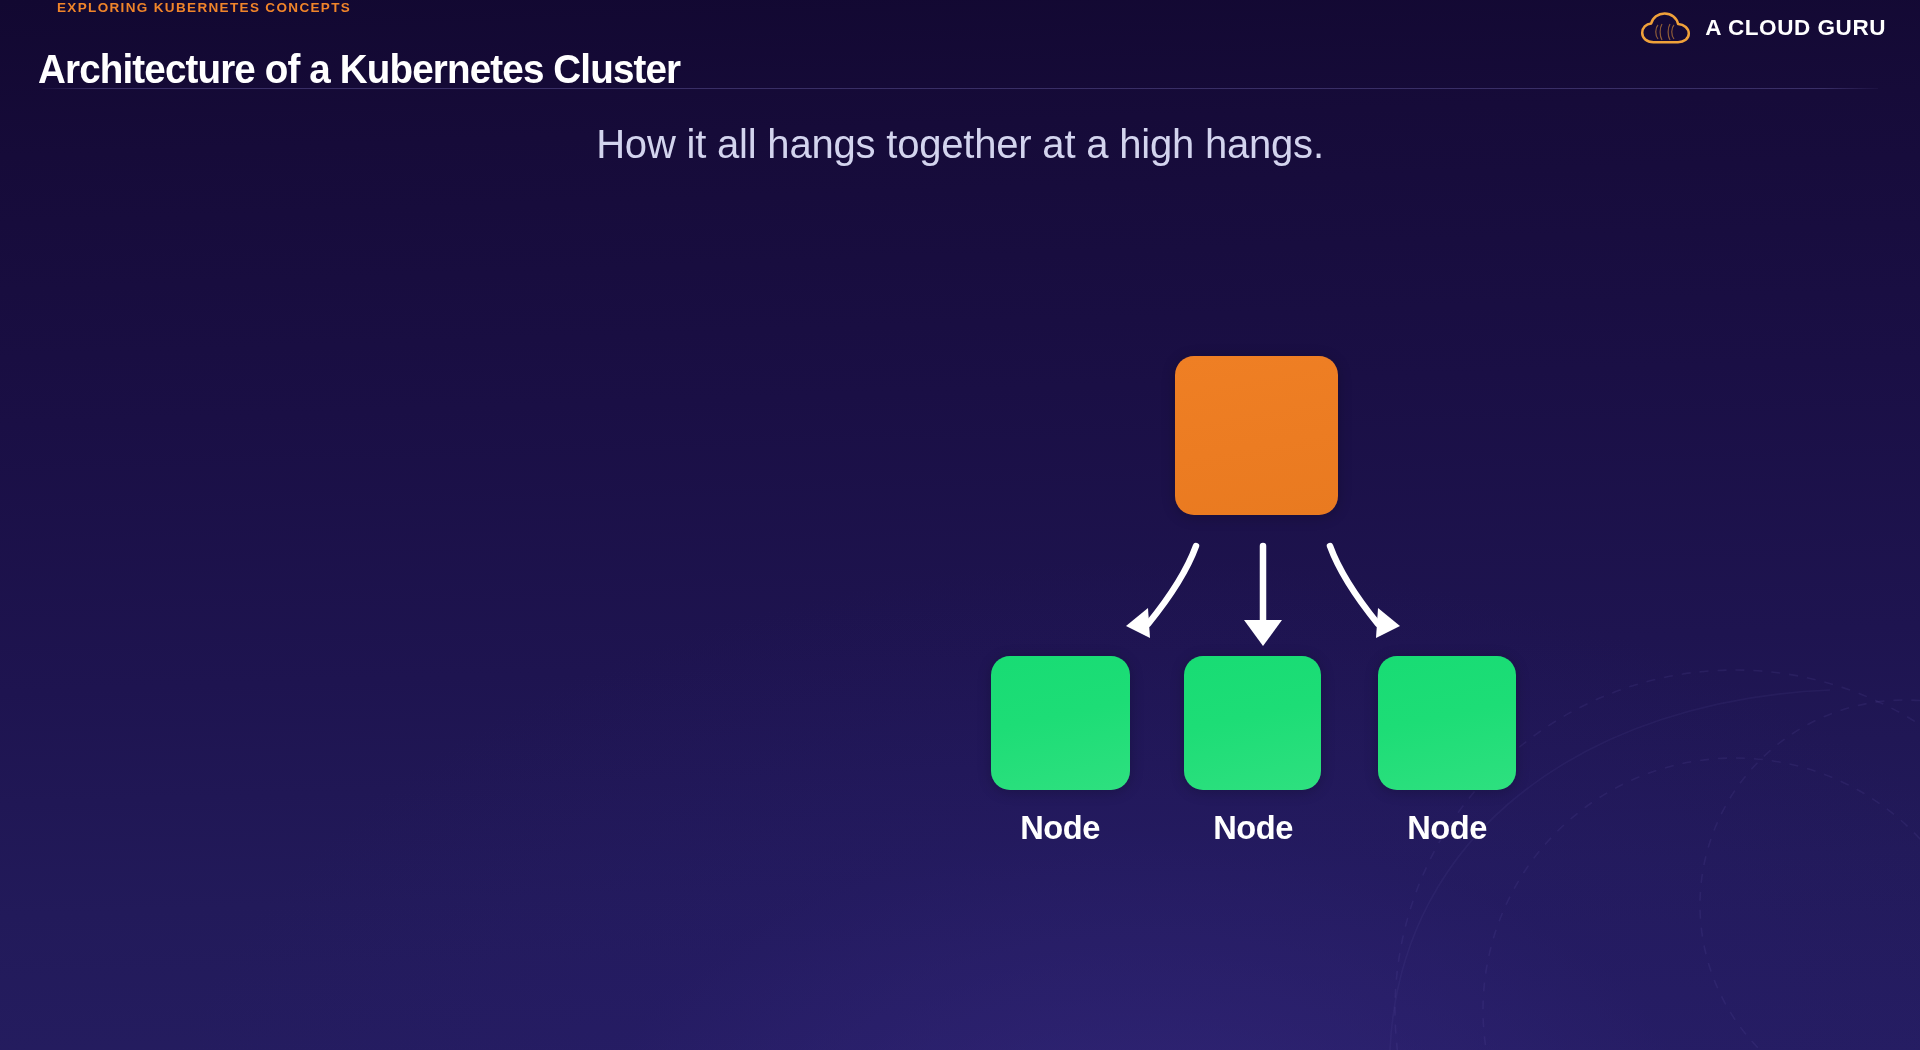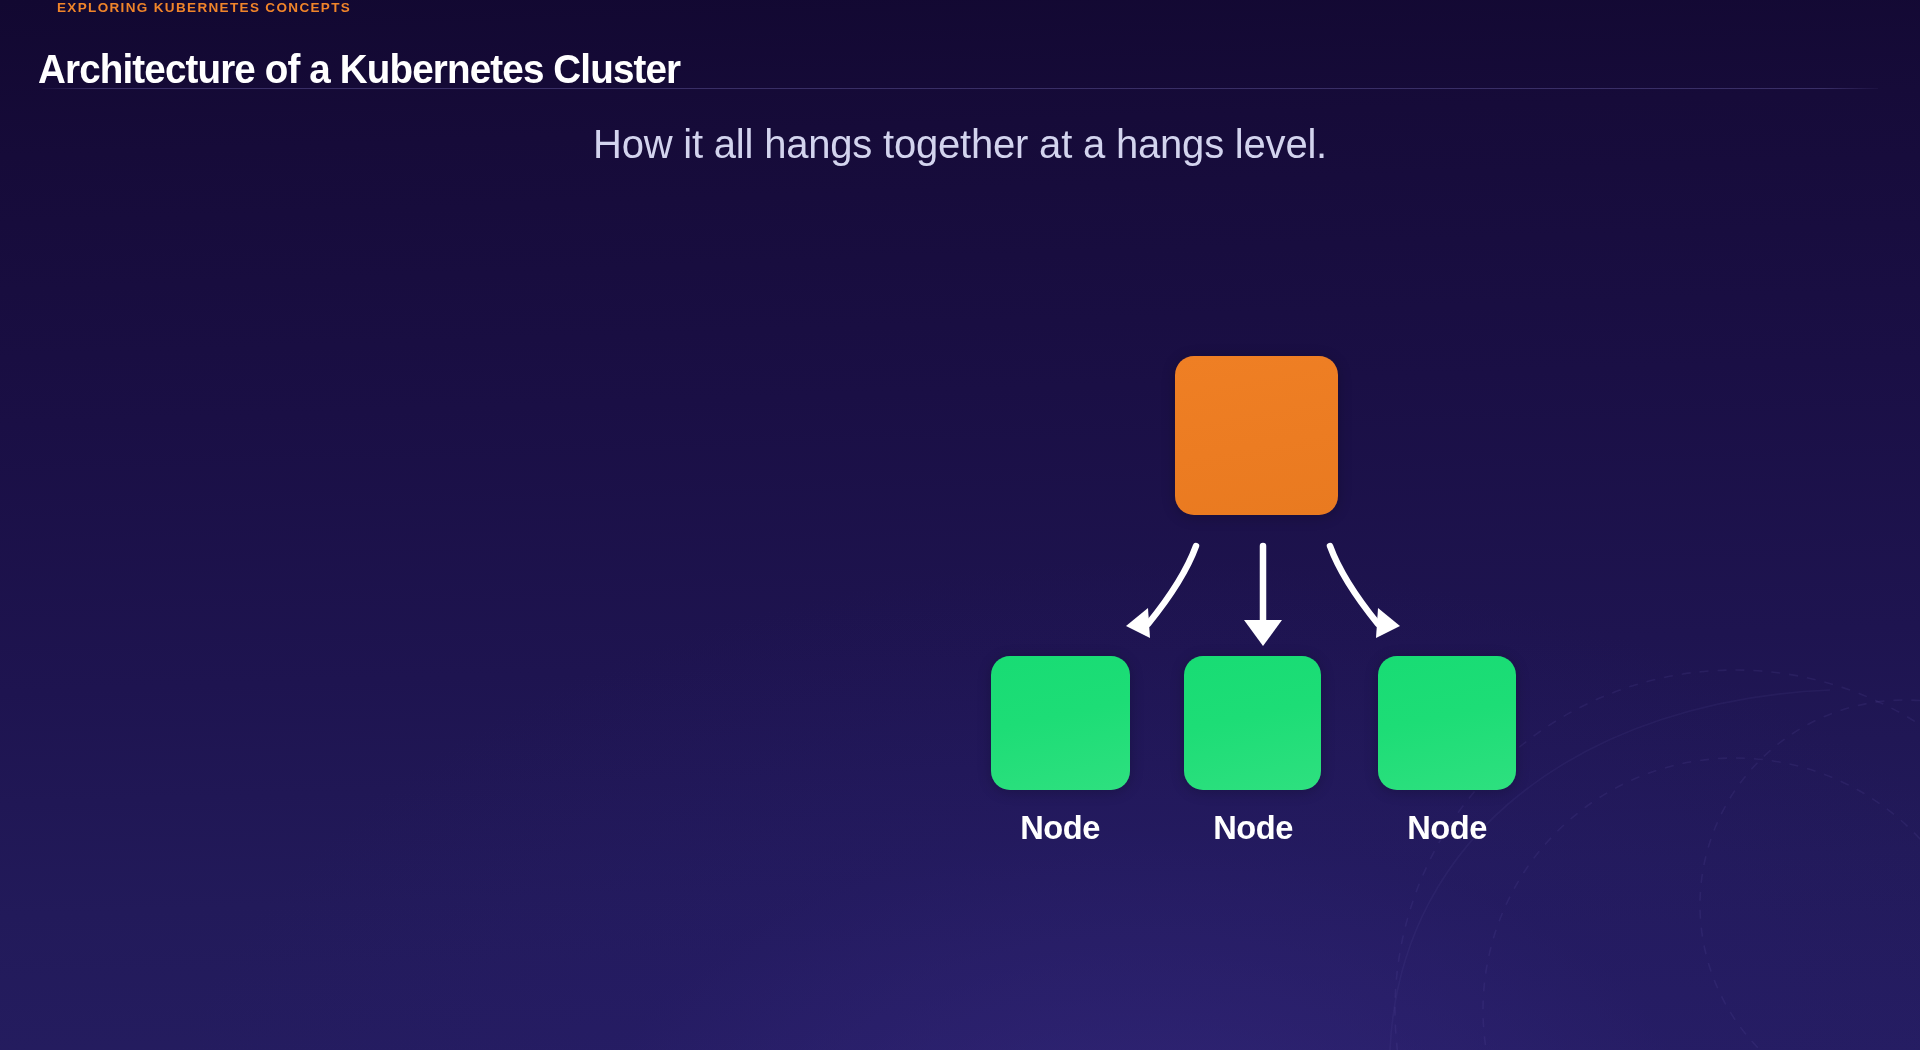--- a/index.html
+++ b/index.html
@@ -187,23 +187,39 @@
     <g fill="none" stroke="#6a5fb0" stroke-opacity="0.10" stroke-width="1.6">
       <path d="M1390 1050 C1400 830, 1590 700, 1830 690"></path>
     </g>
   </svg>
 
   <div id="header">
     <div id="eyebrow">EXPLORING KUBERNETES CONCEPTS</div>
     <h1 id="page-title">Architecture of a Kubernetes Cluster</h1>
     <div id="header-rule"></div>
 
+    <div id="brand">
+      <span>
+        <svg id="brand-cloud-icon" viewBox="0 0 52 34" aria-hidden="true">
+          <path d="M13.4 31.2 C6.6 31.2 2.2 27.0 2.2 21.8 C2.2 16.9 6.0 12.9 11.2 12.5
+                   C12.6 6.6 18.1 2.4 24.6 2.4 C31.3 2.4 36.9 6.9 38.1 13.0
+                   C44.2 13.3 48.8 17.6 48.8 22.6 C48.8 27.7 44.2 31.2 38.0 31.2 Z" fill="none" stroke="#f0a13a" stroke-width="2.5" stroke-linejoin="round"></path>
+          <g stroke="#f0a13a" stroke-opacity="0.55" stroke-width="1.2" fill="none">
+            <path d="M18 14 C15 17, 15 24, 18 28"></path>
+            <path d="M22 13 C19.5 17, 19.5 25, 22 29"></path>
+            <path d="M30 13 C27.5 17, 27.5 25, 30 29"></path>
+            <path d="M34 14 C31 17, 31 24, 34 28"></path>
+          </g>
+        </svg>
+      </span>
+      <span id="brand-text">A CLOUD GURU</span>
+    </div>
   </div>
 
-  <div id="subtitle">How it all hangs together at a hangs level.</div>
+  <div id="subtitle">How it all hangs together at a high hangs.</div>
 
   <div id="diagram">
 
     <div id="control-plane-box"></div>
 
     <svg class="arrow-svg" id="arrow-0" width="340" height="150" viewBox="0 0 340 150" aria-hidden="true">
       <path d="M106 16 C98 38, 84 62, 58 94" fill="none" stroke="#ffffff" stroke-width="6.5" stroke-linecap="round"></path>
       <path d="M60 108 L36 96 L58 78 Z" fill="#ffffff"></path>
       <path d="M57 106 L40 97 L55 85 Z" fill="#ffffff"></path>
     </svg>

